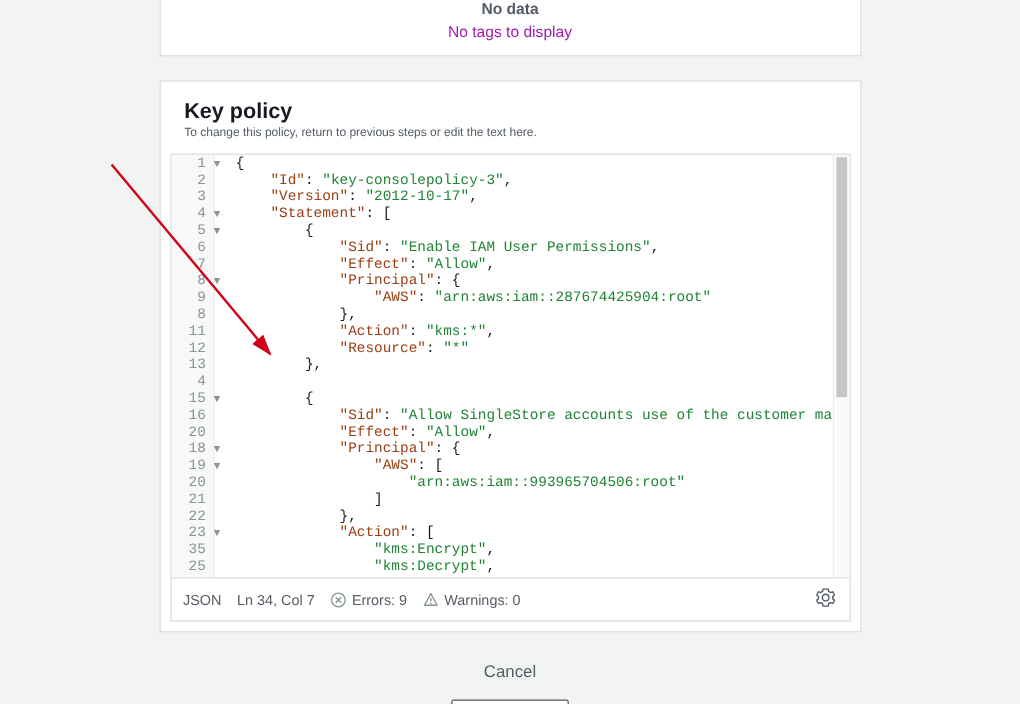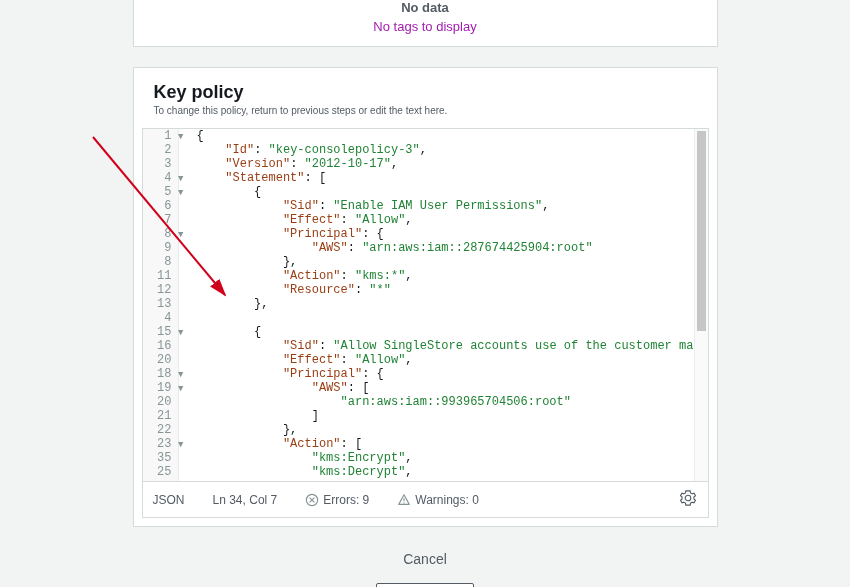--- a/index.html
+++ b/index.html
@@ -110,21 +110,21 @@
       left: 2px;
       right: 2px;
       top: 2px;
       height: 200px;
       background: #c6c6c6;
       border-radius: 0;
     }
     .editor-status {
       display: flex;
       align-items: center;
-      gap: 28px;
+      gap: 13px;
       border-top: 1px solid #d5dbdb;
       padding: 6px 10px;
       font-size: 12px;
       color: #545b64;
     }
     .status-item {
       display: inline-flex;
       align-items: center;
       gap: 4px;
     }

